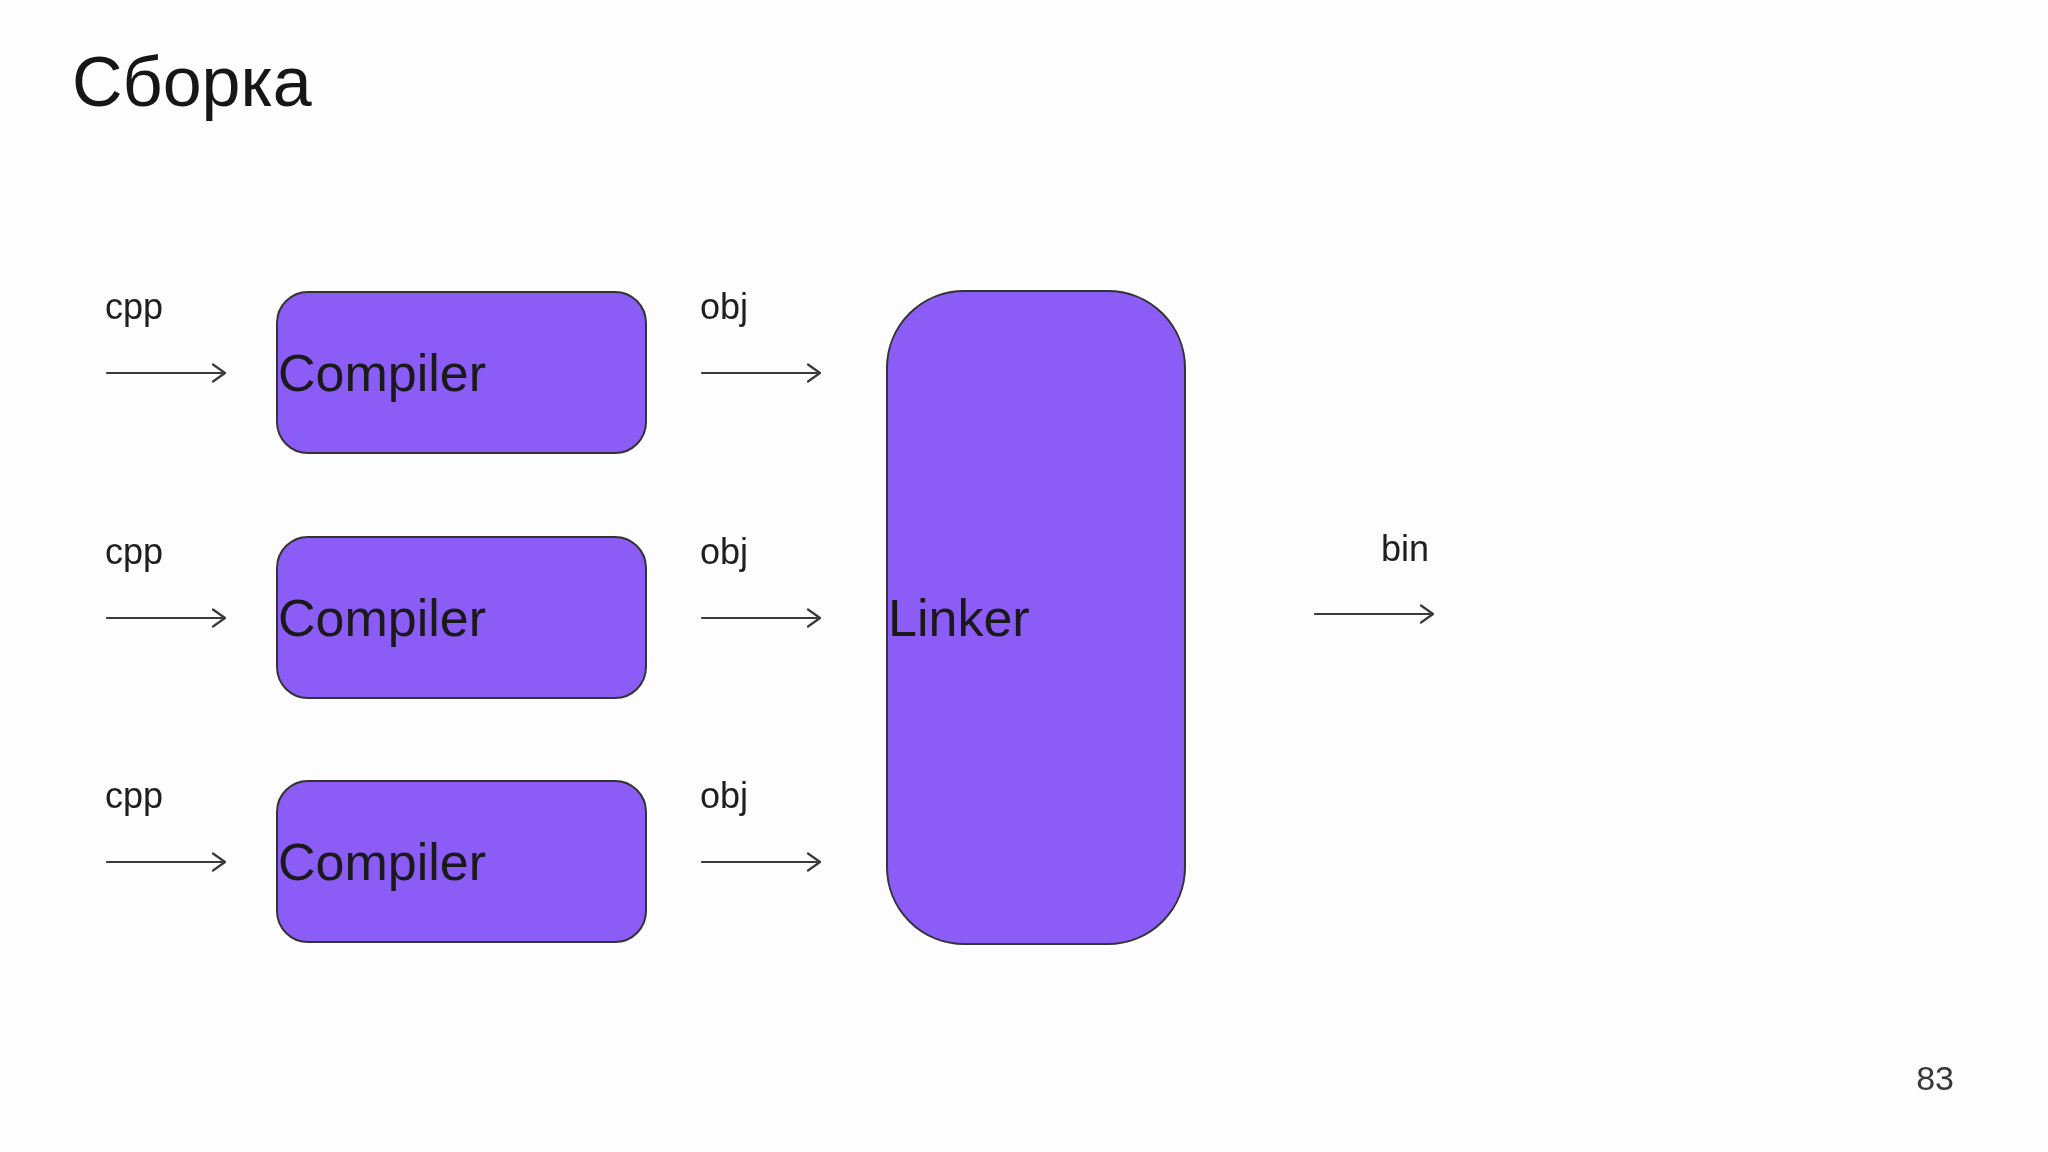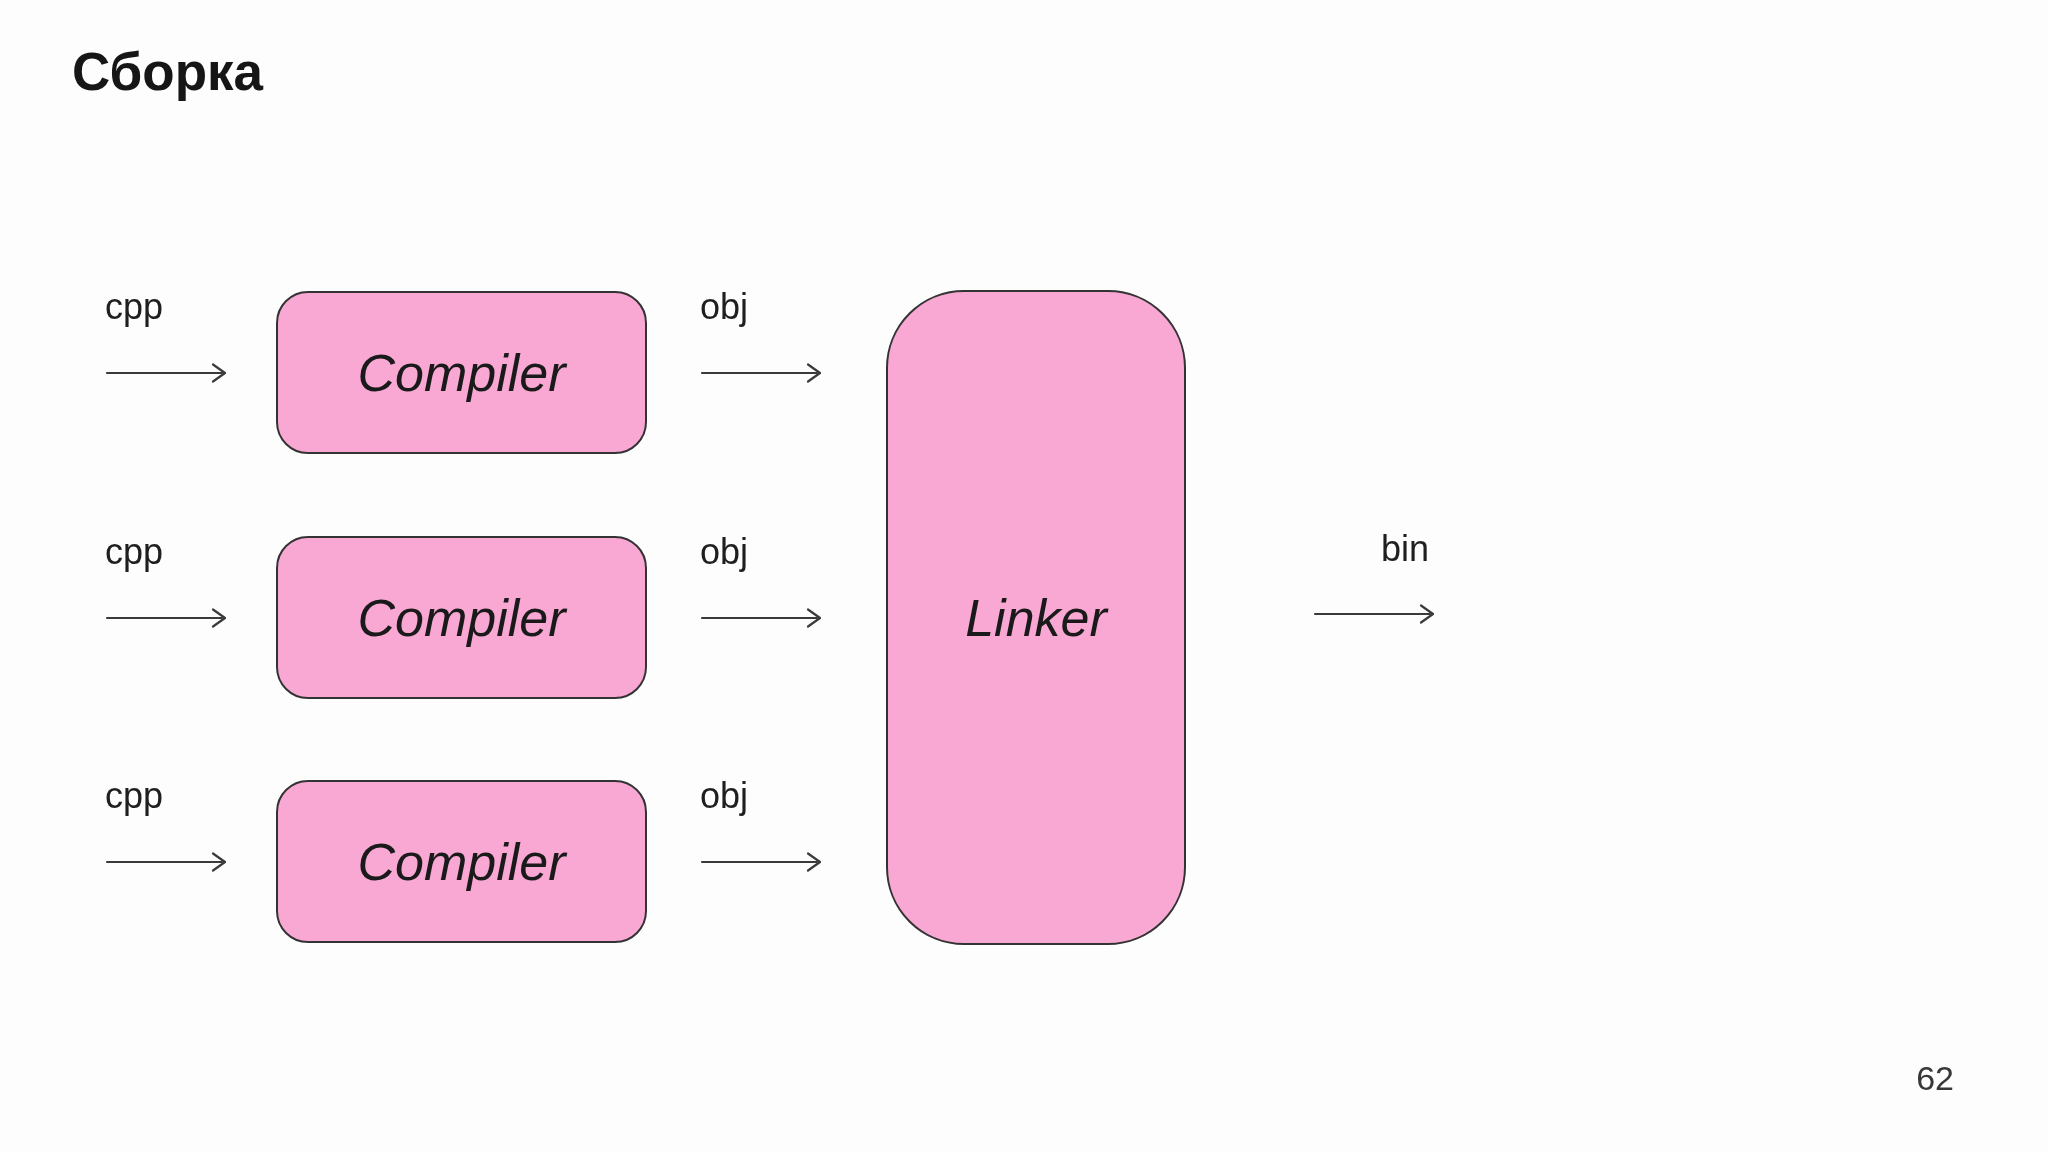--- a/index.html
+++ b/index.html
@@ -14,45 +14,44 @@
     background: #fdfdfd;
     overflow: hidden;
     font-family: "Liberation Sans", sans-serif;
     color: #1a1a1a;
   }
   .title {
     position: absolute;
     left: 72px;
     top: 40px;
     margin: 0;
-    font-size: 53px;
-    font-weight: 700;
+    font-size: 70px;
+    font-weight: 400;
     line-height: 1.2;
     color: #161616;
   }
   .flow-label {
     position: absolute;
     font-size: 36px;
     line-height: 60px;
     color: #1f1f1f;
     white-space: nowrap;
   }
   .flow-label.centered {
     width: 130px;
     text-align: left;
   }
   .node {
     position: absolute;
     box-sizing: border-box;
     border: 2px solid #333333;
-    background: #f9a8d4;
+    background: #8b5cf6;
     display: flex;
     align-items: center;
-    justify-content: center;
-    font-style: italic;
+    justify-content: flex-start;
   }
   .node.compiler {
     left: 276px;
     width: 371px;
     height: 163px;
     border-radius: 32px;
   }
   .node.linker {
     left: 886px;
     top: 290px;
@@ -142,15 +141,15 @@
     </div>
 
     <div class="flow-label centered" style="left:1381px; top:519px;">bin</div>
     <svg class="arrow" style="left:1313px; top:601px;" viewBox="0 0 130 26">
       <line x1="2" y1="13" x2="117" y2="13"></line>
       <polyline points="108,4.5 120,13 108,21.5"></polyline>
     </svg>
 
   </div>
 
-  <div class="page-number">62</div>
+  <div class="page-number">83</div>
 
 </div>
 
 </body></html>

